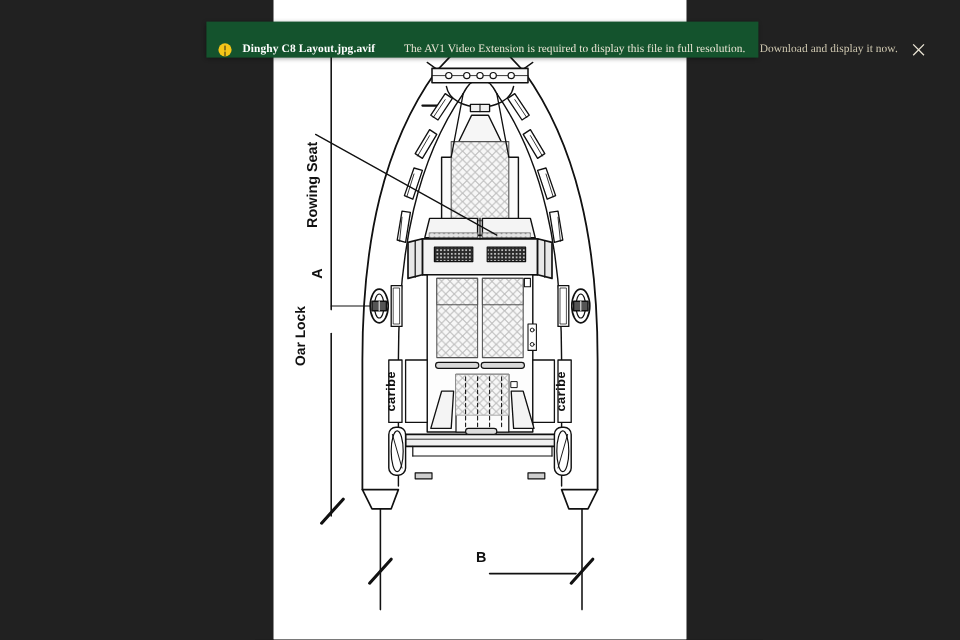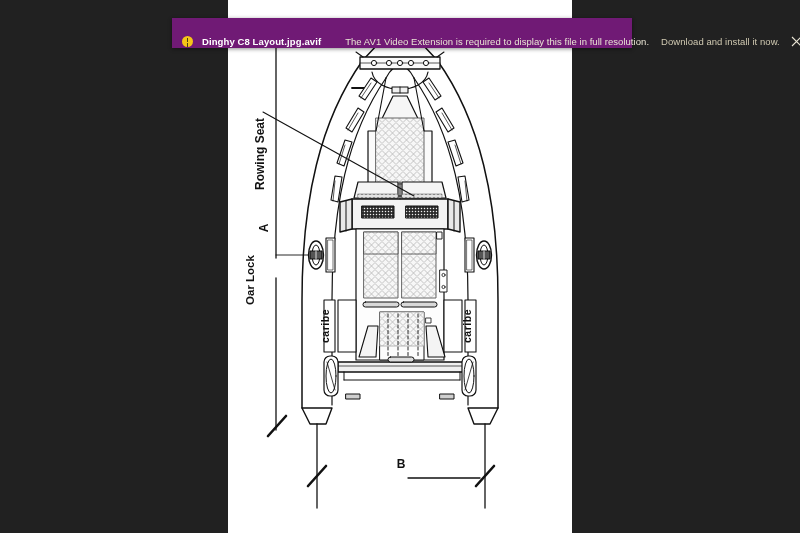--- a/index.html
+++ b/index.html
@@ -41,27 +41,28 @@
     display: block;
   }
 
   
   #notification-bar {
     position: absolute;
     left: 172px;
     top: 18px;
     width: 460px;
     height: 30px;
-    background: #701a75;
+    background: #14532d;
     display: flex;
     align-items: center;
     padding: 16px 0 0 10px;
     box-sizing: border-box;
     box-shadow: 0 1px 4px rgba(0,0,0,0.45);
     z-index: 20;
+    font-family: Liberation Serif, serif;
   }
   #notification-bar .warn-dot {
     width: 11px;
     height: 11px;
     border-radius: 50%;
     background: #f5c518;
     flex: 0 0 auto;
     margin-right: 9px;
     position: relative;
   }
@@ -315,19 +316,19 @@
     <text class="dwg-label" x="101" y="326" font-size="10.5" letter-spacing="0.5" transform="rotate(-90 101 326)" text-anchor="middle">caribe</text>
 
     <text class="dwg-label" x="243" y="326" font-size="10.5" letter-spacing="0.5" transform="rotate(-90 243 326)" text-anchor="middle">caribe</text>
   </svg>
 </div>
 
 <div id="notification-bar">
   <span class="warn-dot"></span>
   <span class="notif-filename">Dinghy C8 Layout.jpg.avif</span>
   <span class="notif-message">The AV1 Video Extension is required to display this file in full resolution.</span>
-  <a class="notif-link" href="#">Download and install it now.</a>
+  <a class="notif-link" href="#">Download and display it now.</a>
   <span id="notification-close" title="Close">
     <svg width="11" height="11" viewBox="0 0 11 11" aria-hidden="true">
       <path d="M1 1 L10 10 M10 1 L1 10" stroke="#e9e4d4" stroke-width="1.1" fill="none"></path>
     </svg>
   </span>
 </div>
 
 </body></html>

